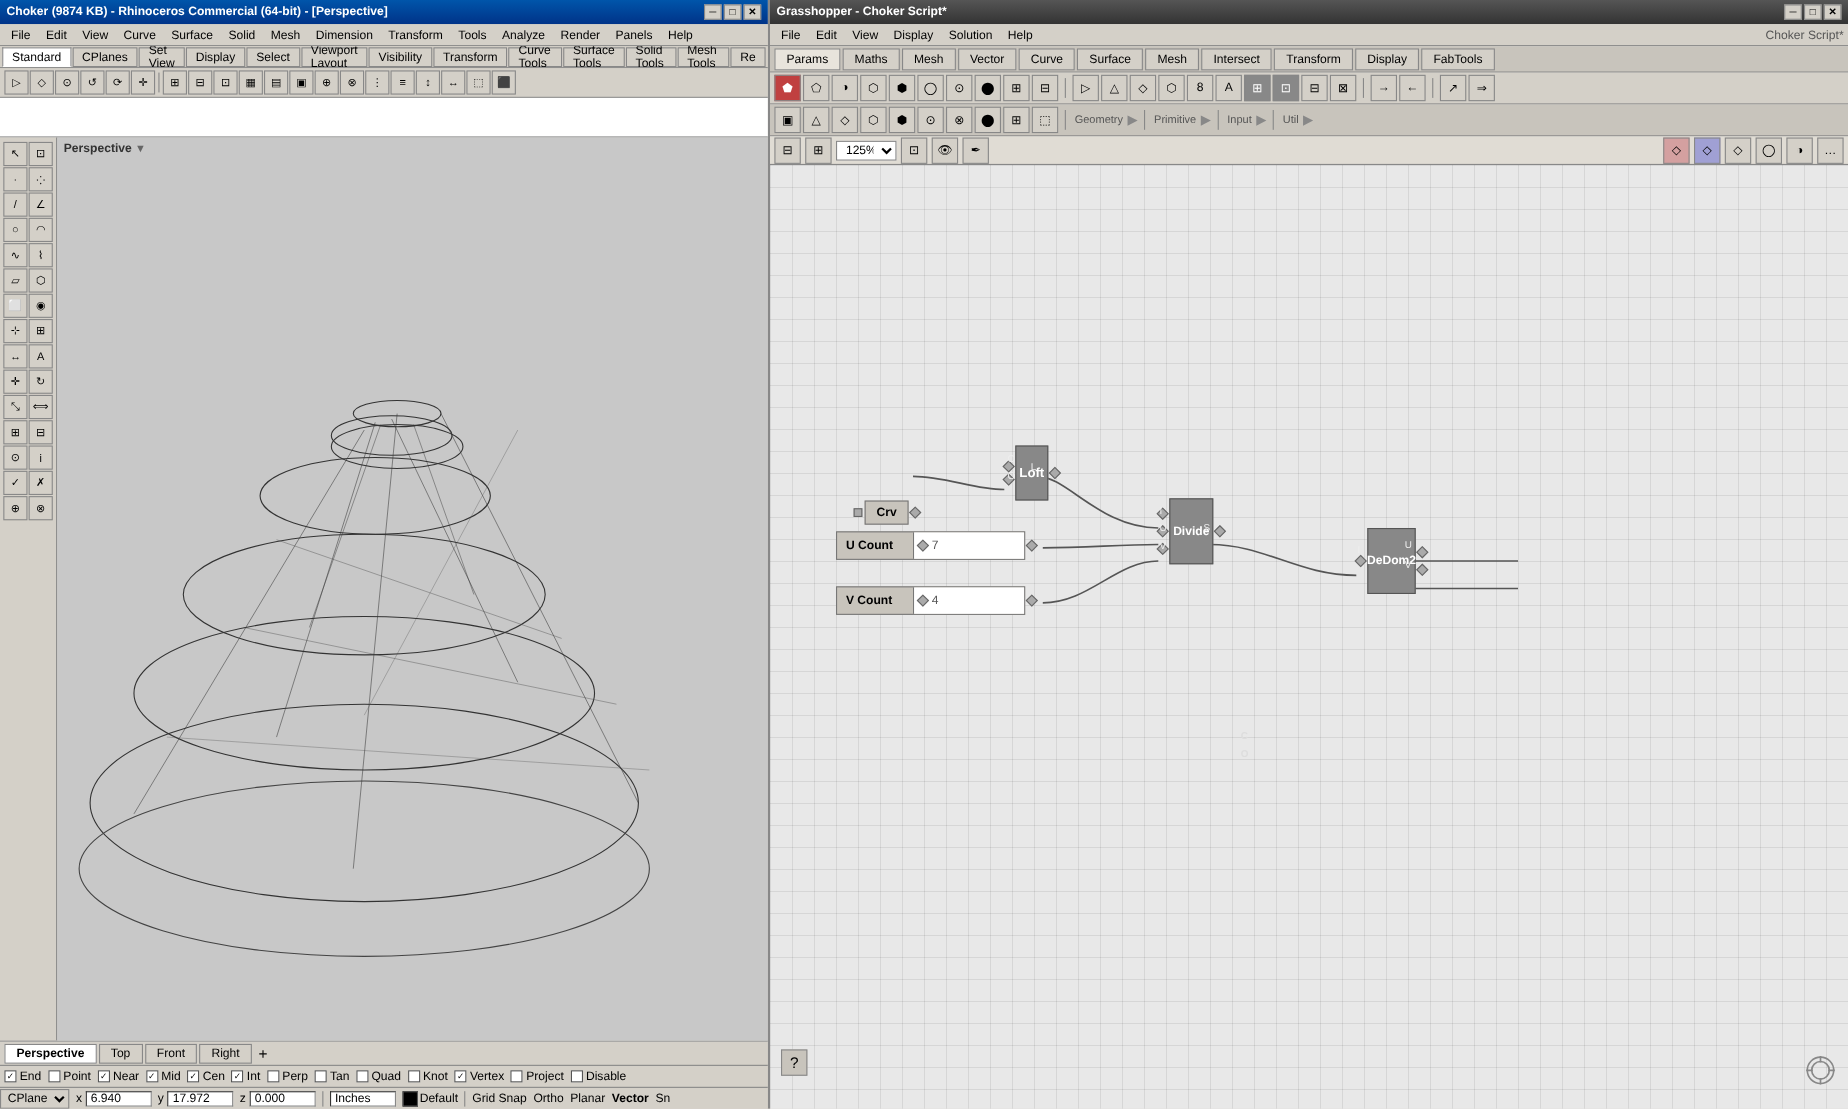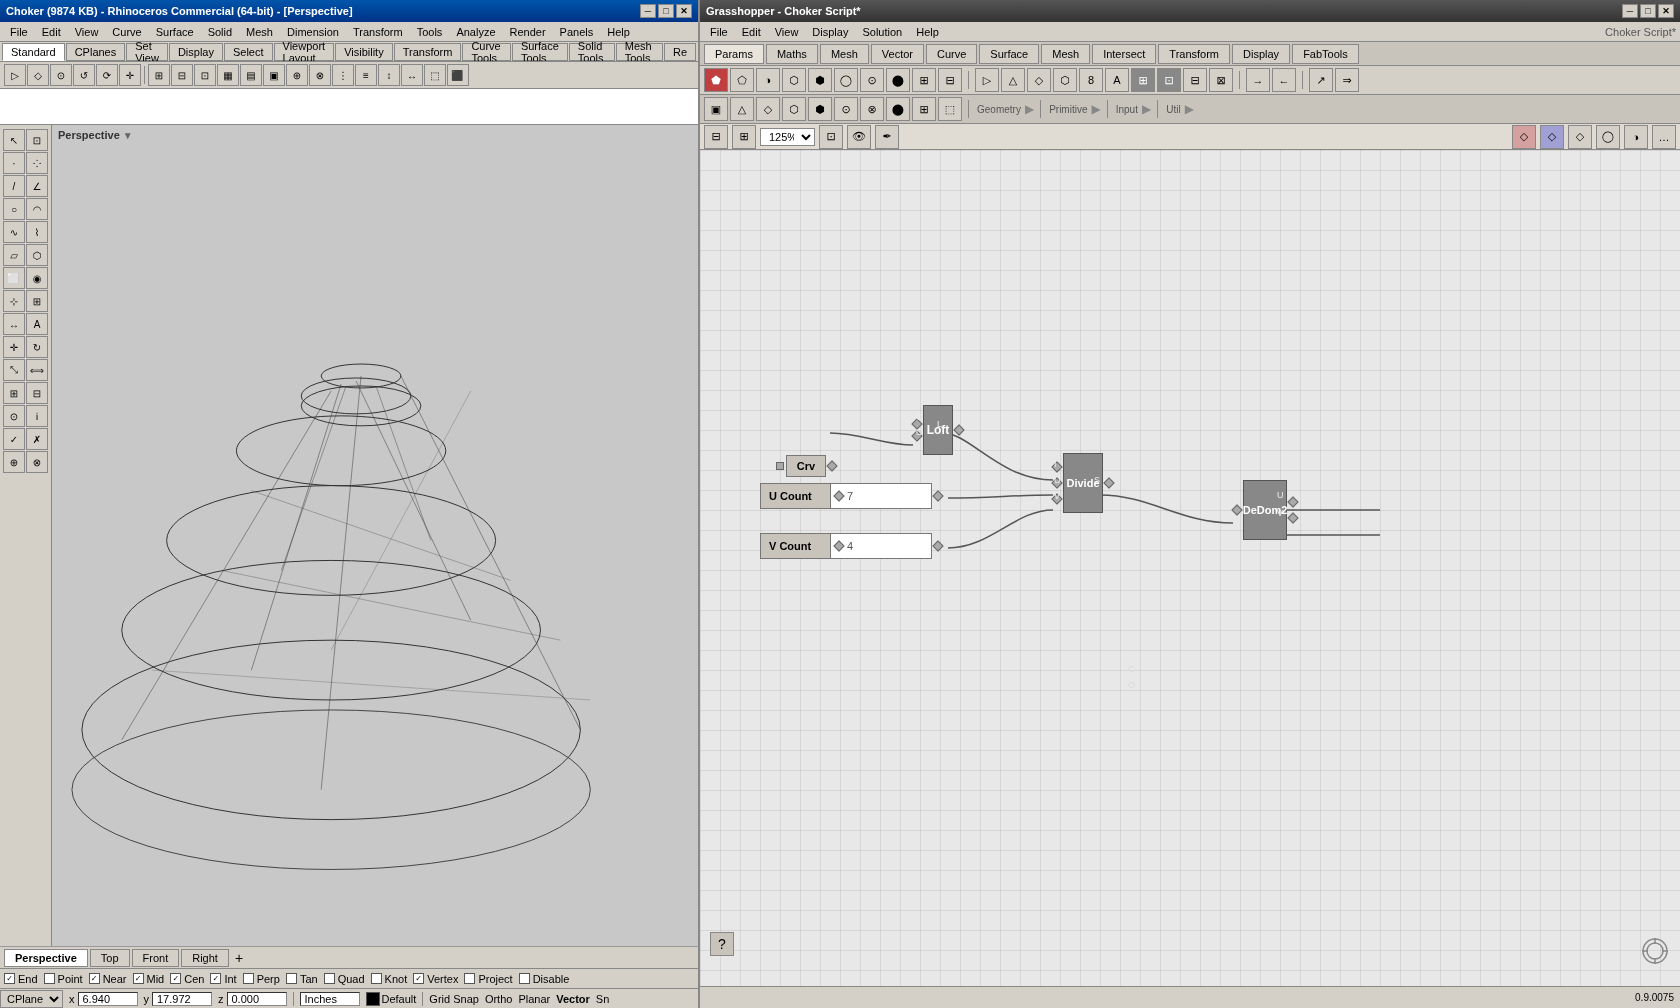--- a/index.html
+++ b/index.html
@@ -1056,17 +1056,14 @@
           <circle cx="15" cy="15" r="12" fill="none" stroke="#888" stroke-width="1.5"></circle>
           <circle cx="15" cy="15" r="8" fill="none" stroke="#888" stroke-width="1.5"></circle>
           <line x1="15" y1="2" x2="15" y2="8" stroke="#888" stroke-width="1.5"></line>
           <line x1="15" y1="22" x2="15" y2="28" stroke="#888" stroke-width="1.5"></line>
           <line x1="2" y1="15" x2="8" y2="15" stroke="#888" stroke-width="1.5"></line>
           <line x1="22" y1="15" x2="28" y2="15" stroke="#888" stroke-width="1.5"></line>
         </svg>
       </div>
     </div>
 
-    <div class="gh-bottom">
-      <span>0.9.0075</span>
-    </div>
   </div>
 </div>
 
 </body></html>

